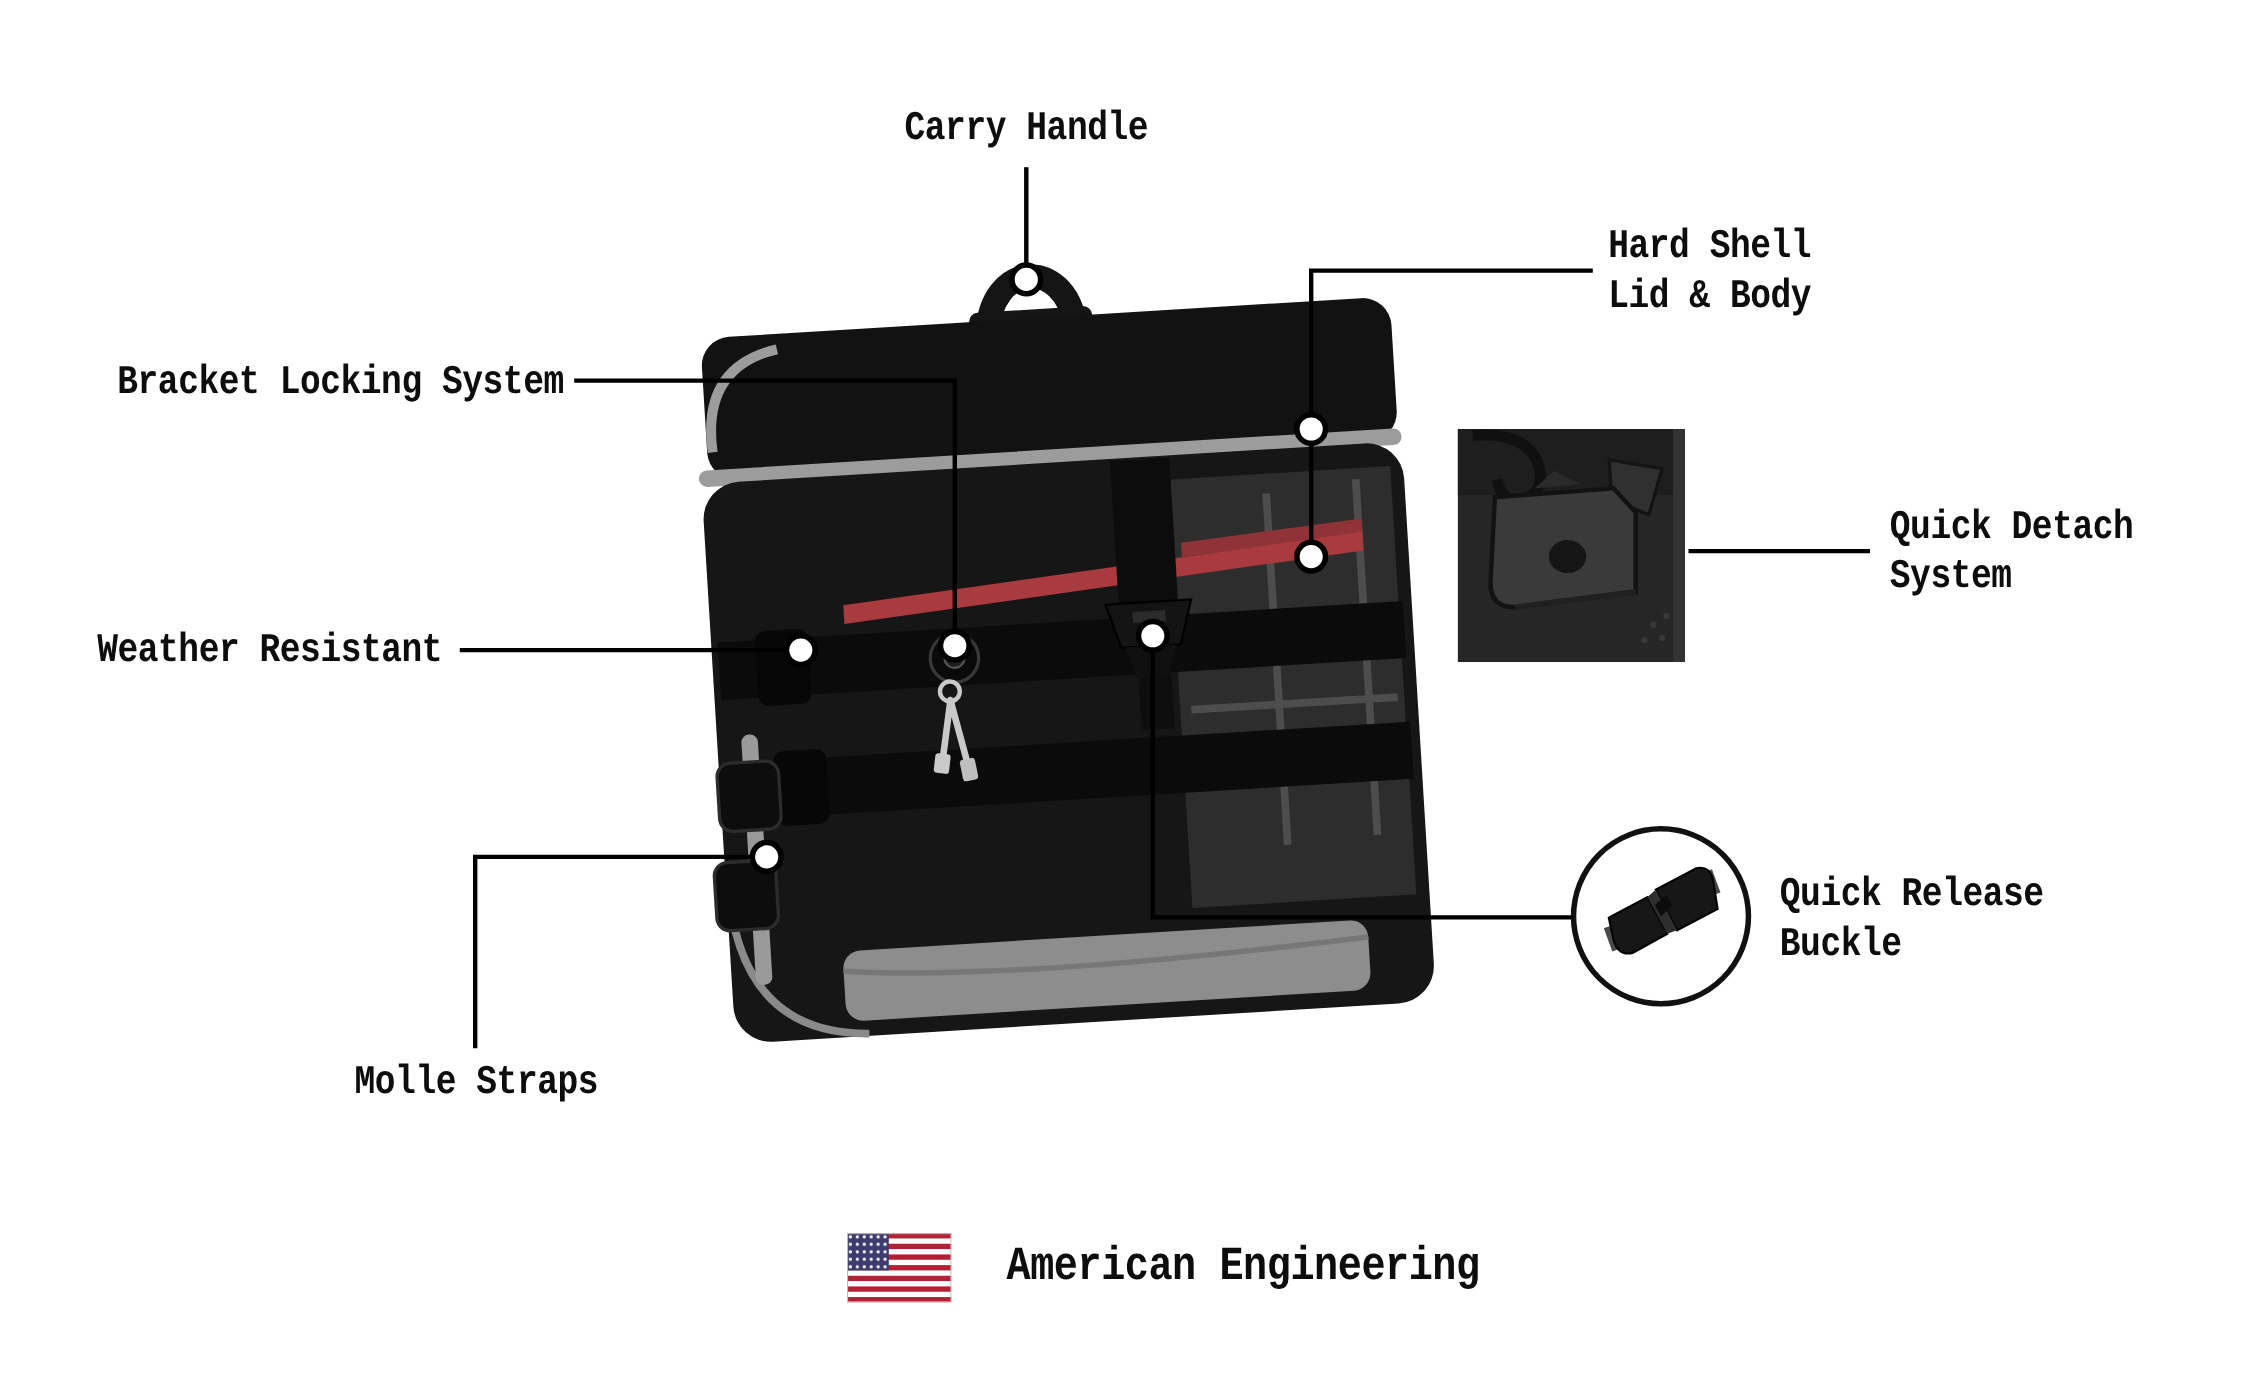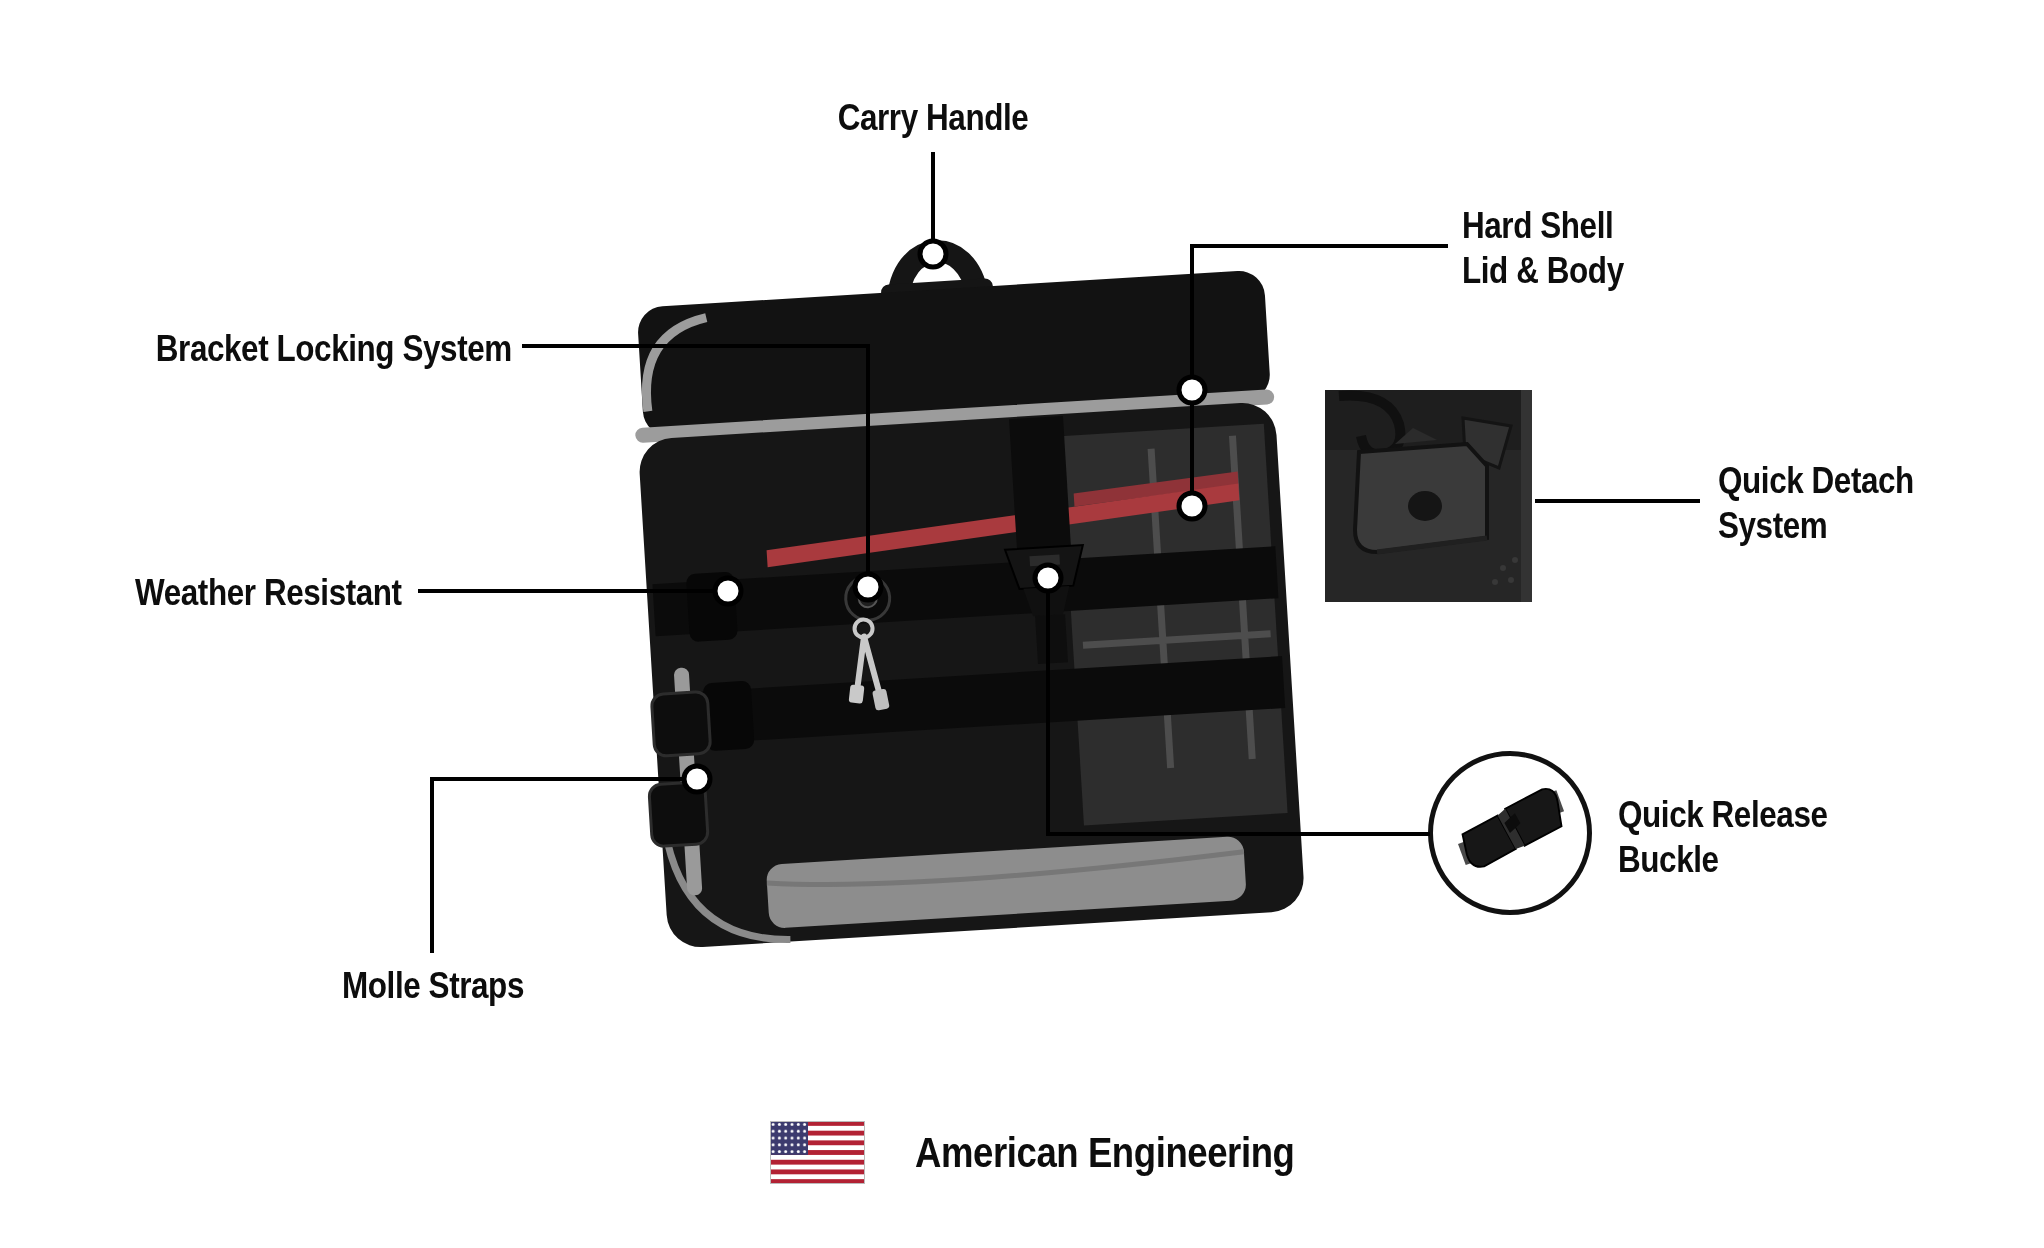--- a/index.html
+++ b/index.html
@@ -2,21 +2,21 @@
 <html><head>
 <meta charset="utf-8">
 <style>
   html, body { margin: 0; padding: 0; background: #ffffff; }
   .canvas {
     position: relative;
     width: 2044px;
     height: 1248px;
     background: #ffffff;
     overflow: hidden;
-    font-family: Liberation Sans, sans-serif;
+    font-family: Liberation Mono, monospace;
   }
   .overlay, .bag-svg { position: absolute; pointer-events: none; }
   .overlay { left: 0; top: 0; width: 2044px; height: 1248px; }
   .bag-svg { left: 600px; top: 220px; width: 760px; height: 760px; }
 
   .label {
     position: absolute;
     font-weight: 700;
     font-size: 37px;
     line-height: 45px;

